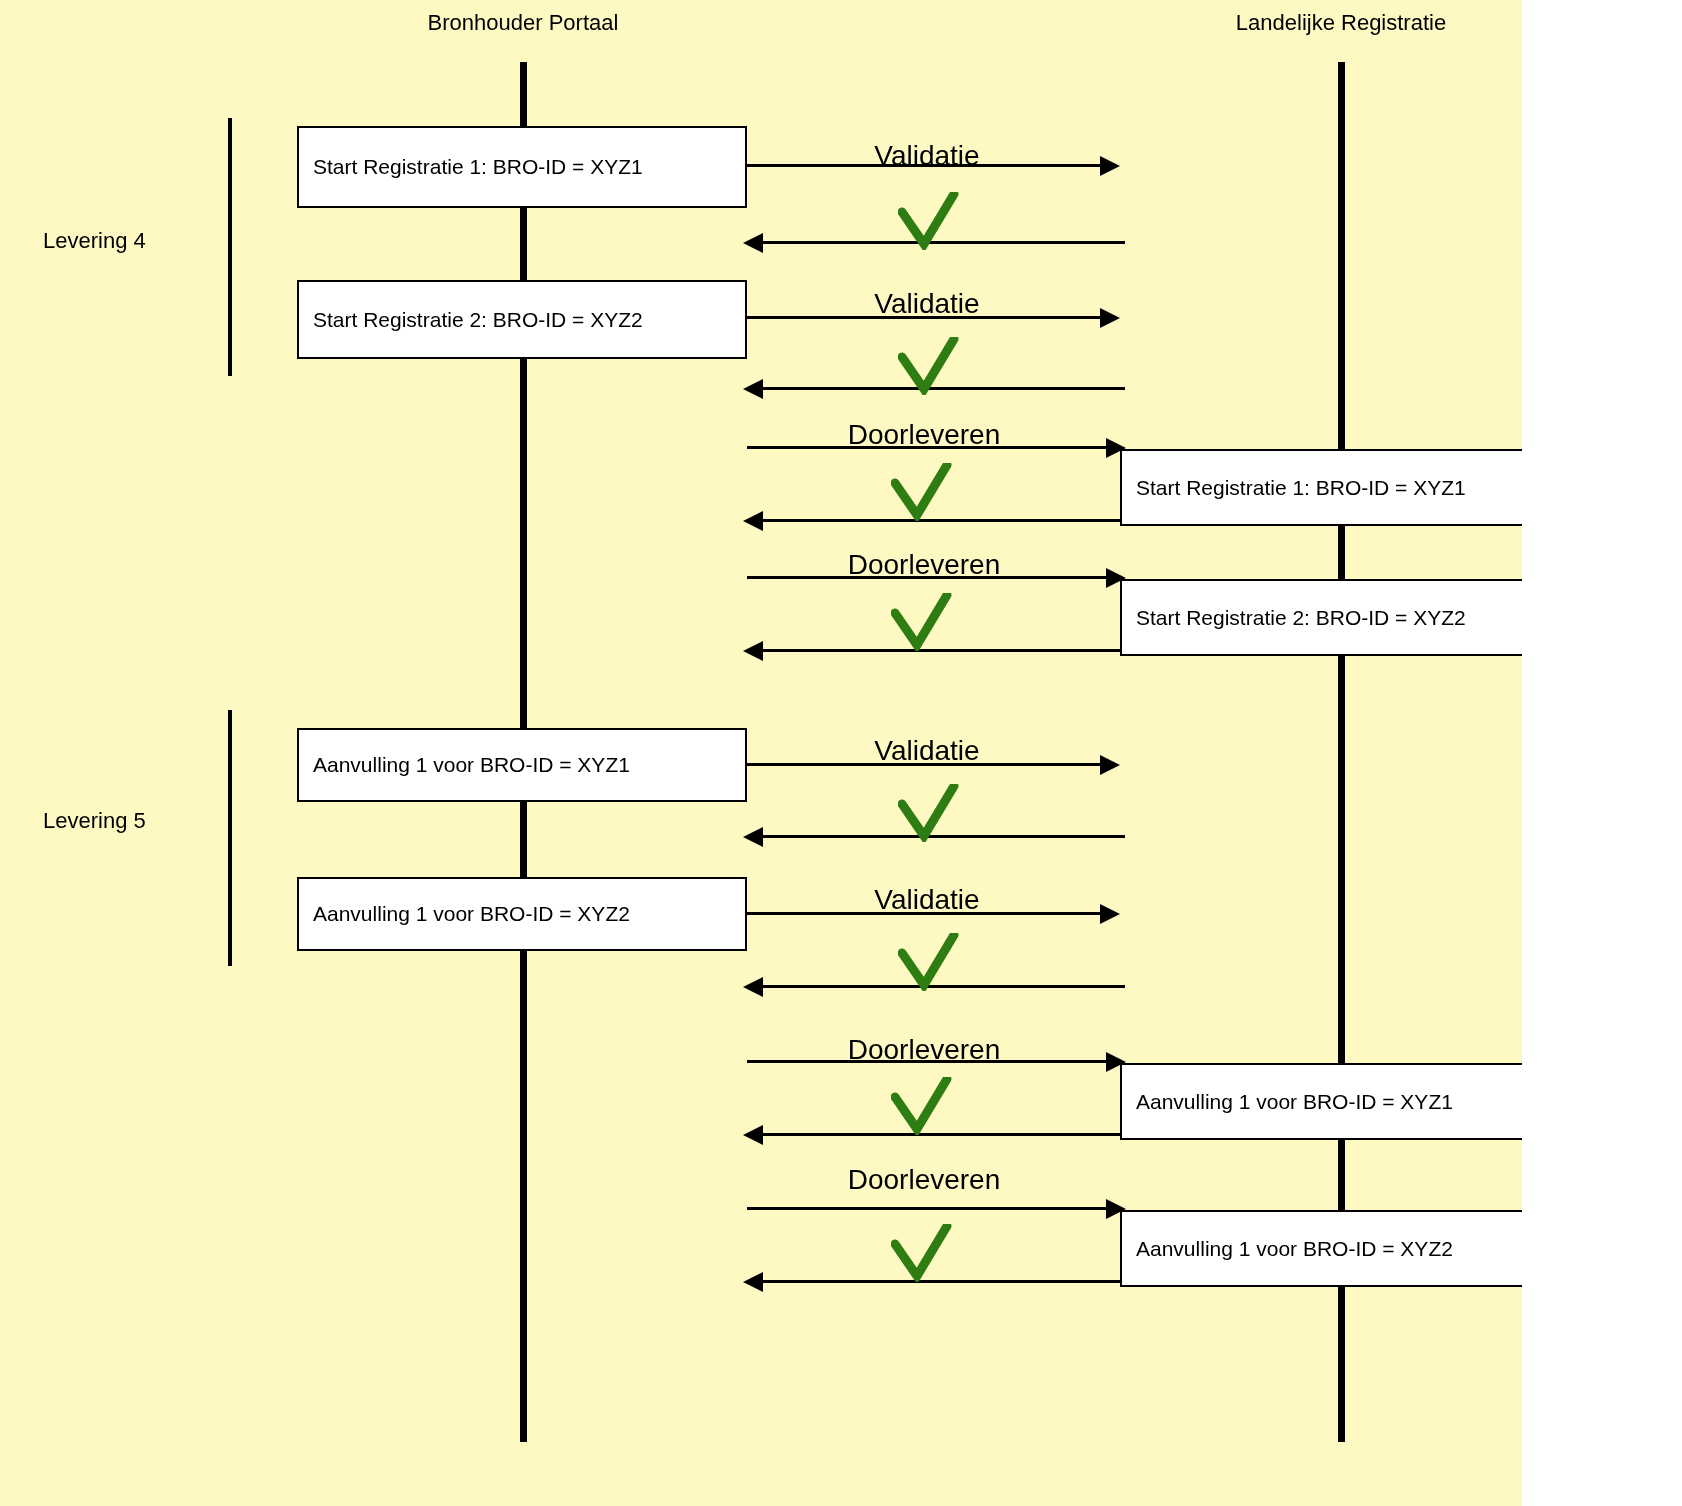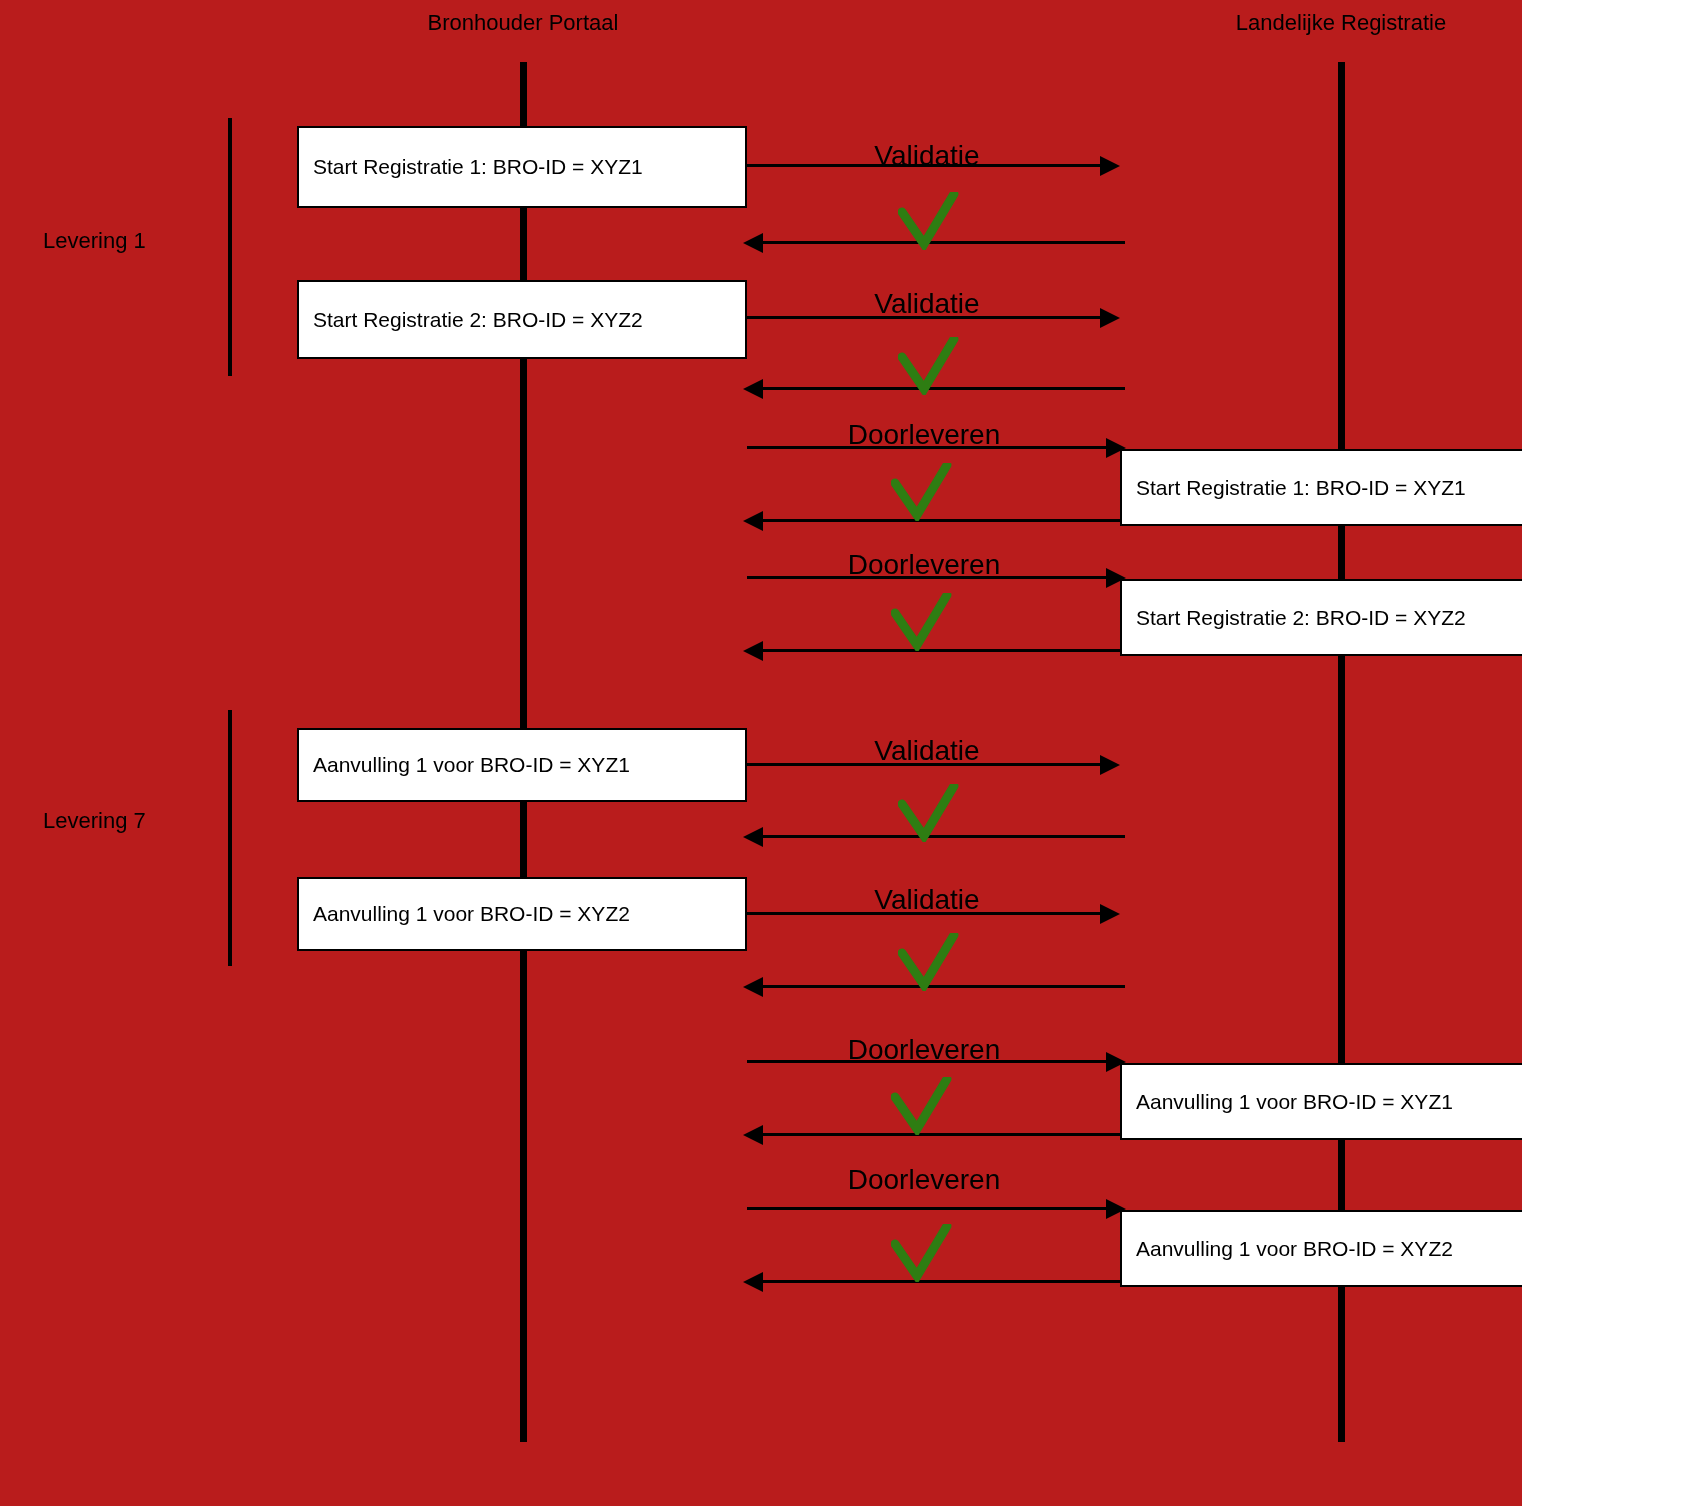--- a/index.html
+++ b/index.html
@@ -9,21 +9,21 @@
   }
   body {
     font-family: "Liberation Sans", sans-serif;
     color: #000000;
   }
   #canvas {
     position: relative;
     width: 1522px;
     height: 1506px;
     overflow: hidden;
-    background: #b91c1c;
+    background: #fef9c3;
     text-decoration: underline;
   }
   .lifeline-title {
     position: absolute;
     font-size: 22px;
     color: #000;
     white-space: nowrap;
     transform: translateX(-50%);
     letter-spacing: 0px;
   }
@@ -102,24 +102,24 @@
 
   <div class="lifeline-title" style="left:523px; top:10px;">Bronhouder Portaal</div>
 
   <div class="lifeline-title" style="left:1341px; top:10px;">Landelijke Registratie</div>
 
   <div class="lifeline" style="left:520px; top:62px; height:1380px;"></div>
 
   <div class="lifeline" style="left:1338px; top:62px; height:1380px;"></div>
 
   <div class="group-bracket" style="left:228px; top:118px; height:258px;"></div>
-  <div class="group-label" style="left:43px; top:241px;">Levering 1</div>
+  <div class="group-label" style="left:43px; top:241px;">Levering 4</div>
 
   <div class="group-bracket" style="left:228px; top:710px; height:256px;"></div>
-  <div class="group-label" style="left:43px; top:821px;">Levering 7</div>
+  <div class="group-label" style="left:43px; top:821px;">Levering 5</div>
 
   <div class="msgbox" style="left:297px; top:126px; width:450px; height:82px;">Start Registratie 1: BRO-ID = XYZ1</div>
 
   <div class="arrow-line" style="left:747px; top:164px; width:365px;"></div>
   <div class="arrow-head right" style="left:1100px; top:156px;"></div>
   <div class="arrow-label" style="left:927px; top:140px;">Validatie</div>
 
   <div class="check" style="left:898px; top:192px;">
     <svg width="62" height="58" viewBox="0 0 62 58">
       <path d="M4 20 L26 52 L56 2" fill="none" stroke="#2E7D12" stroke-width="9" stroke-linecap="round" stroke-linejoin="miter"></path>

